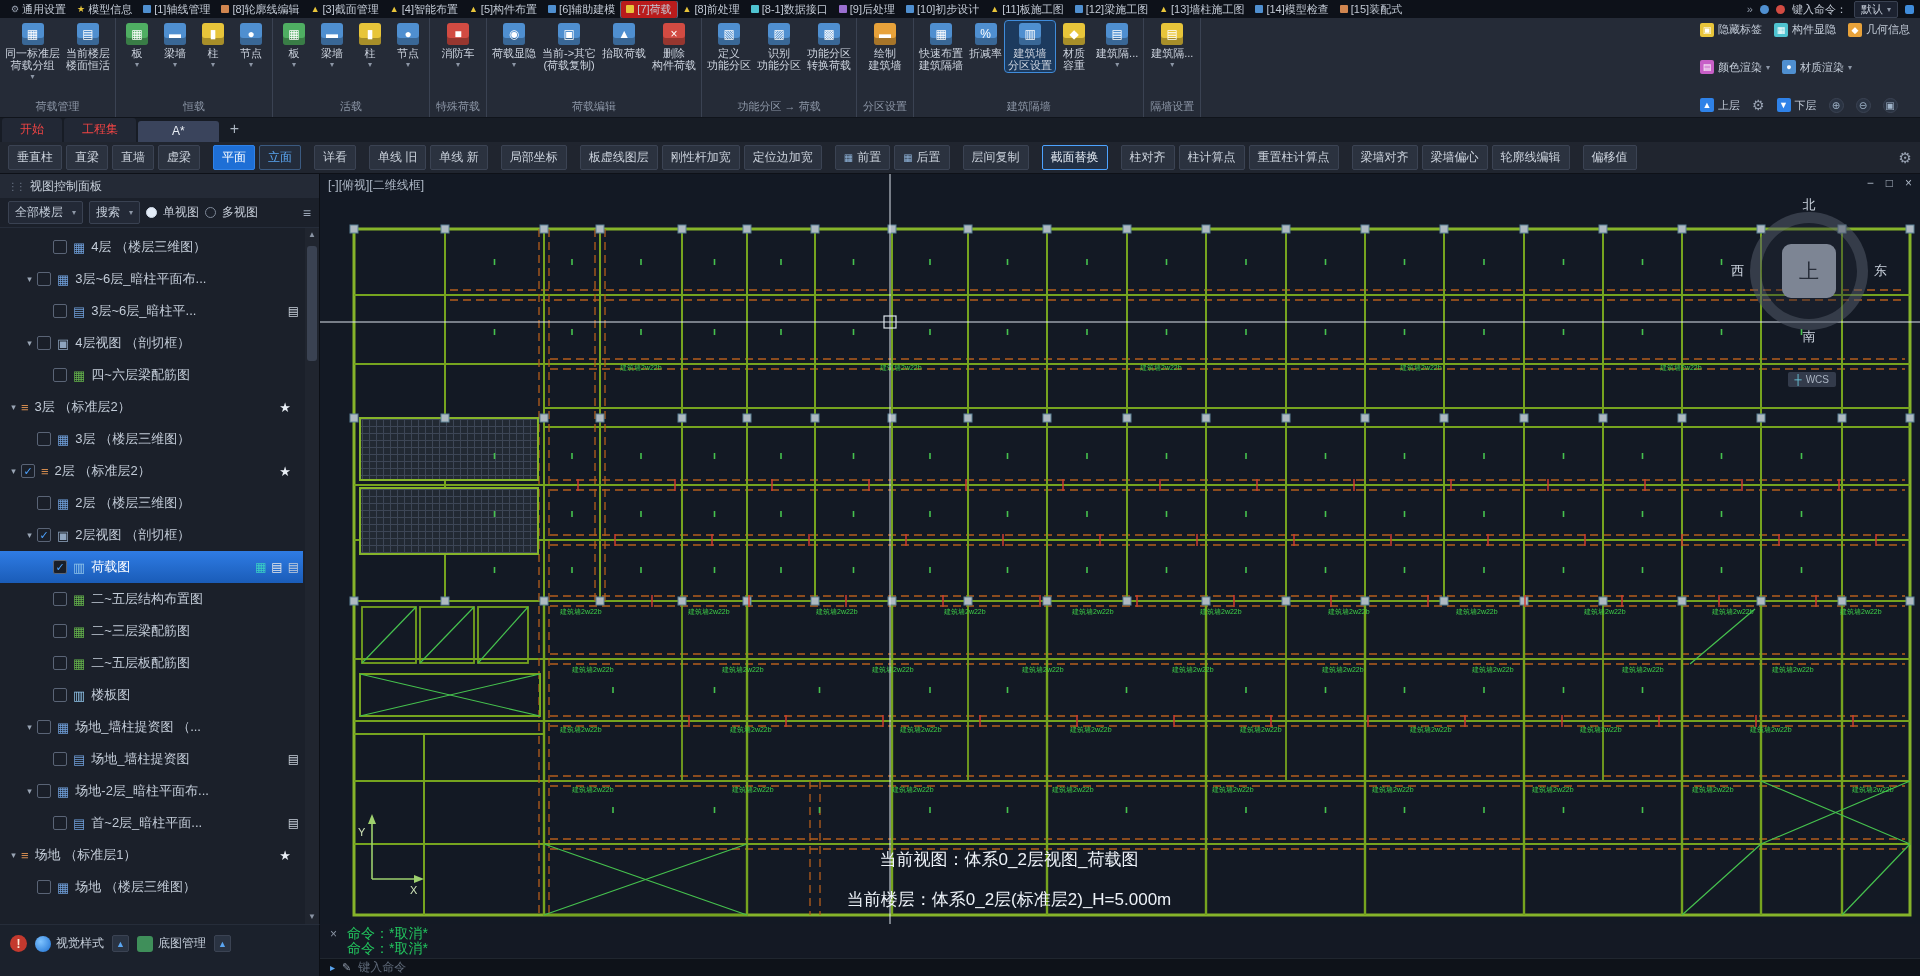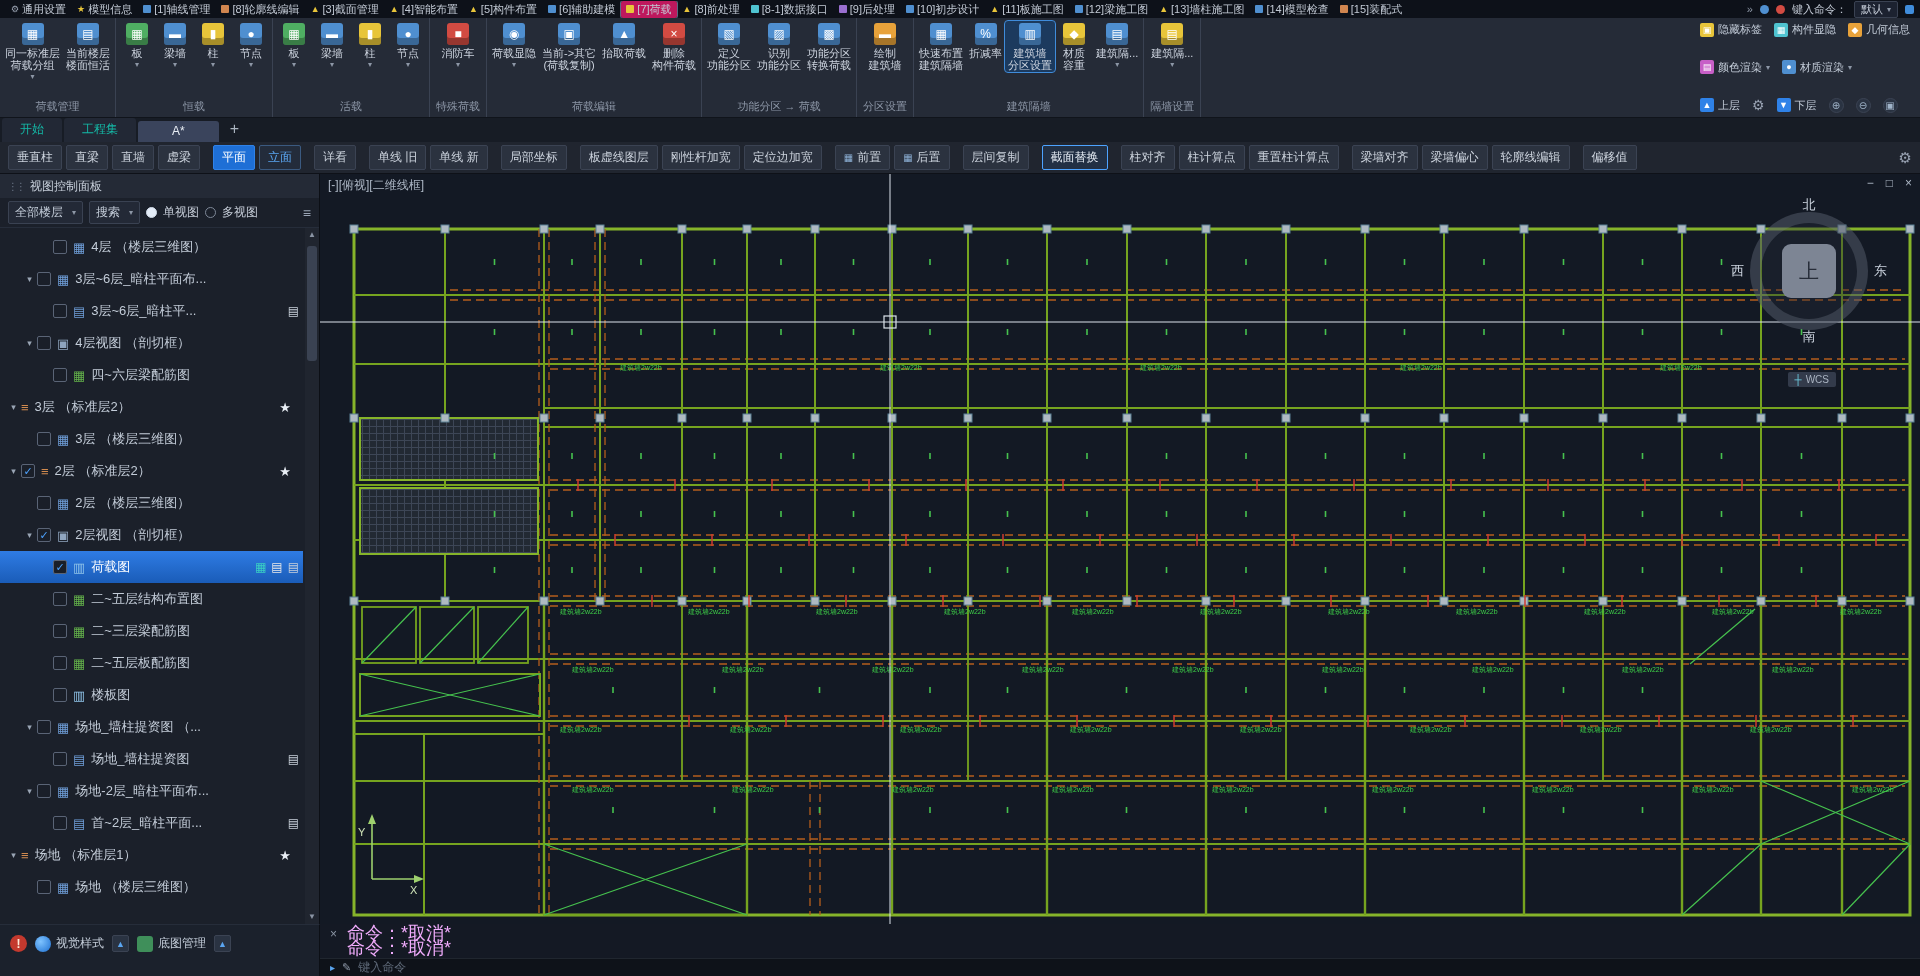--- a/index.html
+++ b/index.html
@@ -4,21 +4,21 @@
 <style>
 *{box-sizing:border-box;margin:0;padding:0}
 html,body{width:1920px;height:976px;overflow:hidden}
 body{background:#10141c;font-family:"Liberation Sans","DejaVu Sans",sans-serif;color:#c6cdd8}
 .app{width:1920px;height:976px;display:flex;flex-direction:column}
 
 
 .menubar{height:18px;background:#0d1119;display:flex;align-items:center;padding:0 6px;font-size:11px;color:#c2c9d4}
 .menu-items{display:flex;align-items:center;gap:1px;min-width:0;overflow:hidden}
 .menu-item{display:flex;align-items:center;gap:3px;padding:1px 5px;border-radius:2px;white-space:nowrap}
-.menu-item.active{background:#be185d;outline:1px solid #5a6983}
+.menu-item.active{background:#b91c1c;outline:1px solid #5a6983}
 .mi-icon{font-size:9px;line-height:1}
 .mi-sq{width:8px;height:8px;border-radius:1px;display:inline-block}
 .menu-right{margin-left:auto;display:flex;align-items:center;gap:7px;white-space:nowrap}
 .chevrons{color:#8d97a6}
 .m-dot{width:9px;height:9px;border-radius:50%;display:inline-block}
 .layout-value{display:flex;align-items:center;gap:4px;background:#1c2230;border:1px solid #3a4252;padding:0 6px;border-radius:2px}
 .caret{font-size:8px;color:#8d97a6}
 
 
 .ribbon{height:100px;background:#252b37;display:flex;border-bottom:1px solid #10141b}
@@ -33,21 +33,21 @@
 .glabel{font-size:11px;color:#8b95a5;text-align:center;padding:2px 4px 3px;white-space:nowrap}
 .ribbon-right{margin-left:auto;display:flex;flex-direction:column;justify-content:space-between;padding:4px 10px 4px 8px}
 .rr-row{display:flex;align-items:center;gap:12px;font-size:11px;color:#c3ccd8}
 .rr-item{display:flex;align-items:center;gap:4px;white-space:nowrap}
 .rr-icon{width:14px;height:14px;border-radius:2px;display:flex;align-items:center;justify-content:center;font-size:9px;color:#fff}
 .rr-round{width:15px;height:15px;border-radius:50%;background:#2a3342;border:1px solid #3b4353;color:#9fb3c8;display:flex;align-items:center;justify-content:center;font-size:10px}
 .rr-gear{color:#98a2b2;font-size:14px}
 
 
 .doctabs{height:24px;background:#171c25;display:flex;align-items:flex-end;padding-left:2px;gap:2px}
-.dtab{padding:3px 18px 4px;font-size:12px;background:#222835;color:#14b8a6;border-radius:3px 3px 0 0}
+.dtab{padding:3px 18px 4px;font-size:12px;background:#222835;color:#ef4444;border-radius:3px 3px 0 0}
 .dtab.active{background:#3a445c;color:#e8edf4;padding:3px 34px 4px}
 .dtab-add{padding:2px 9px 4px;color:#aab3bf}
 
 
 .toolbar2{height:32px;background:#20252f;display:flex;align-items:center;padding:0 8px;gap:4px;font-size:12px;border-bottom:1px solid #0e1118}
 .tbtn{padding:3px 8px;background:#2b323f;border:1px solid #3b4353;border-radius:2px;color:#ccd3dd;white-space:nowrap;display:flex;align-items:center}
 .tbtn.gap{margin-left:9px}
 .tbtn.primary{background:#1e6fd6;border-color:#2f82e8;color:#fff}
 .tbtn.bluetext{color:#5aa5f0;border-color:#3b5a80;background:#232c3b}
 .tbtn.outline{border-color:#4da3ff;background:#223044;color:#e4ebf3}
@@ -104,21 +104,21 @@
 .panel-bottom{width:320px;background:#1b212c;display:flex;align-items:center;gap:8px;padding:0 10px 14px;border-right:1px solid #0c0f15;border-top:1px solid #262d3a}
 .warn-icon{width:17px;height:17px;border-radius:50%;background:#c3392e;color:#ffe9d8;display:flex;align-items:center;justify-content:center;font-weight:bold;font-size:12px;flex:none}
 .pb-item{display:flex;align-items:center;gap:5px;font-size:12px;color:#c3ccd8;white-space:nowrap}
 .pb-icon{width:16px;height:16px;border-radius:50%;flex:none}
 .pb-globe{background:radial-gradient(circle at 35% 35%,#7ec3ff,#1d6fd1)}
 .pb-doc{border-radius:3px;background:#3f8f5a}
 .pb-up{width:17px;height:17px;background:#2a3342;border:1px solid #3b4353;color:#5aa5f0;font-size:9px;display:flex;align-items:center;justify-content:center;border-radius:2px}
 .command{flex:1;display:flex;flex-direction:column}
 .cmd-top{flex:1;display:flex;padding:2px 10px;gap:10px}
 .cmd-close{color:#8a94a4;font-size:12px;margin-top:1px}
-.cmd-lines{font-size:18px;color:#f0abfc;line-height:15px}
+.cmd-lines{font-size:14px;color:#22c55e;line-height:15px}
 .cmd-input{height:20px;background:#0e1219;display:flex;align-items:center;gap:7px;padding:0 10px;font-size:12px;color:#5f6a79;border-top:1px solid #20262f}
 .ci-icon{color:#5aa5f0;font-size:10px}
 .ci-pencil{color:#8a94a4;font-size:11px}
 </style>
 </head>
 <body>
 
 <div class="app">
 
   <header class="menubar">
@@ -1162,20 +1162,24 @@
         <div class="compass-center">上</div>
         <span class="cdir c-n">北</span>
         <span class="cdir c-s">南</span>
         <span class="cdir c-w">西</span>
         <span class="cdir c-e">东</span>
       </div>
       <div class="wcs">
         <span class="wcs-ax">┼</span>
         <span>WCS</span>
       </div>
+      <div class="vp-status">
+        <div>当前视图：体系0_2层视图_荷载图</div>
+        <div>当前楼层：体系0_2层(标准层2)_H=5.000m</div>
+      </div>
     </section>
   </div>
 
   <footer class="bottom">
     <div class="panel-bottom">
       <span class="warn-icon">!</span>
       <span class="pb-item">
         <span class="pb-icon pb-globe"></span>
         <span>视觉样式</span>
       </span>

